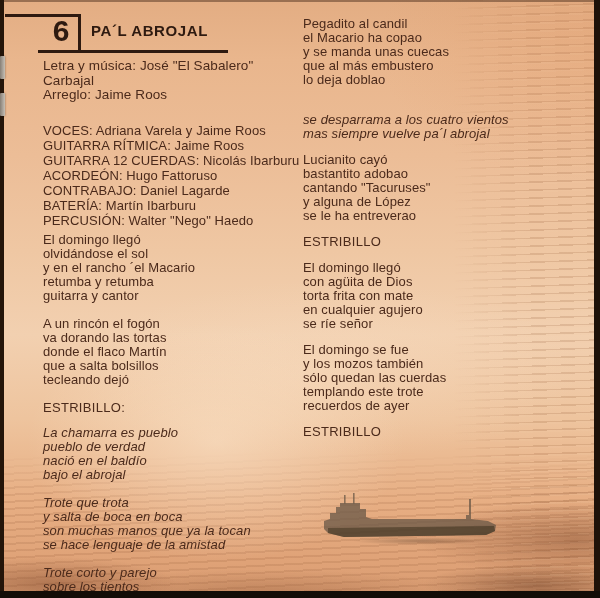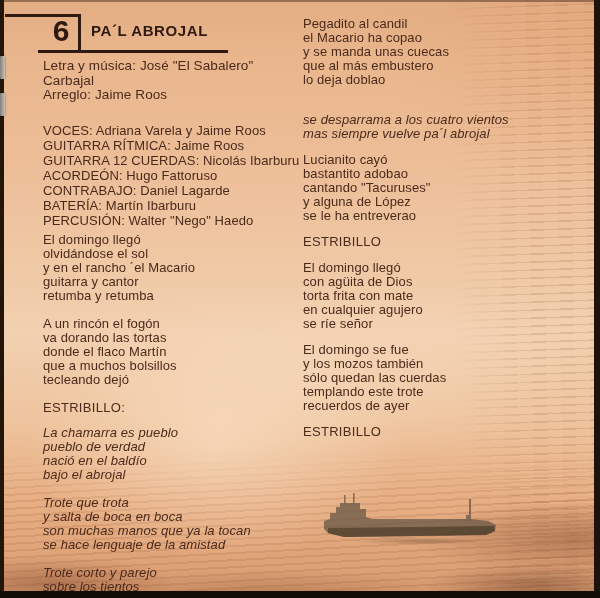--- a/index.html
+++ b/index.html
@@ -127,28 +127,28 @@
         <div class="line">ACORDEÓN: Hugo Fattoruso</div>
         <div class="line">CONTRABAJO: Daniel Lagarde</div>
         <div class="line">BATERÍA: Martín Ibarburu</div>
         <div class="line">PERCUSIÓN: Walter "Nego" Haedo</div>
       </div>
     <div class="lyrics">
         <div class="stanza regular">
           <div class="line">El domingo llegó</div>
           <div class="line">olvidándose el sol</div>
           <div class="line">y en el rancho ´el Macario</div>
+          <div class="line">retumba y retumba</div>
           <div class="line">guitarra y cantor</div>
-          <div class="line">retumba y retumba</div>
         </div>
         <div class="stanza regular">
           <div class="line">A un rincón el fogón</div>
           <div class="line">va dorando las tortas</div>
           <div class="line">donde el flaco Martín</div>
-          <div class="line">que a muchos bolsillos</div>
+          <div class="line">que a salta bolsillos</div>
           <div class="line">tecleando dejó</div>
         </div>
         <div class="stanza label">
           <div class="line">ESTRIBILLO:</div>
         </div>
         <div class="stanza italic">
           <div class="line">La chamarra es pueblo</div>
           <div class="line">pueblo de verdad</div>
           <div class="line">nació en el baldío</div>
           <div class="line">bajo el abrojal</div>

